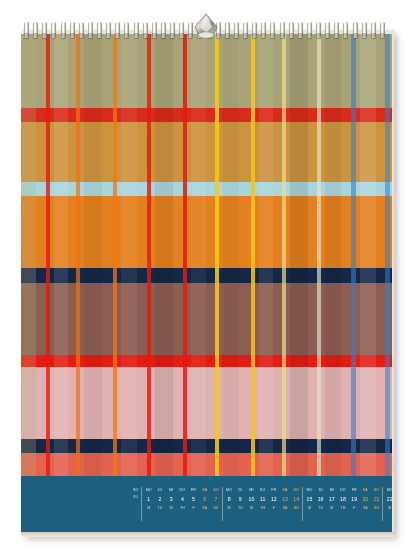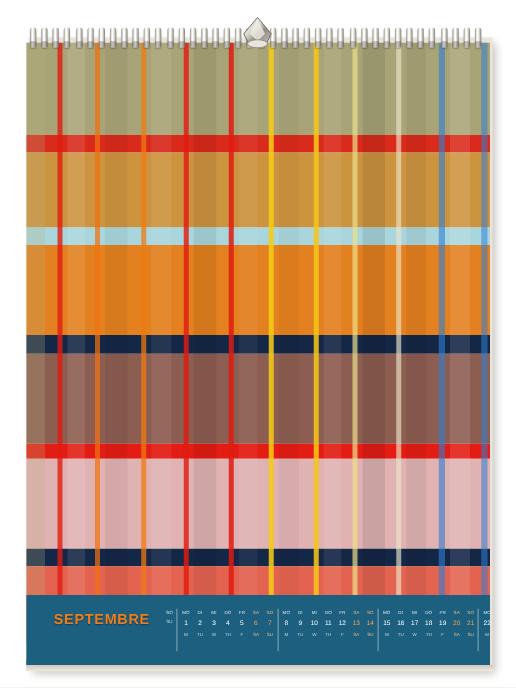--- a/index.html
+++ b/index.html
@@ -174,21 +174,20 @@
         <div class="vstripe" style="left: 304px; width: 16px; background: rgb(0, 0, 0); opacity: 0.06;"></div>
         <div class="vstripe" style="left: 330px; width: 5px; background: rgb(47, 127, 214); opacity: 0.6;"></div>
         <div class="vstripe" style="left: 339px; width: 16px; background: rgb(255, 255, 255); opacity: 0.11;"></div>
         <div class="vstripe" style="left: 364px; width: 5px; background: rgb(47, 127, 214); opacity: 0.55;"></div>
       </div>
   </div>
 
   <div id="footer">
     <div id="footer-bg"></div>
     <div id="month-block">
-      <div id="month-fr">SEPTEMBRE</div>
     </div>
     <div id="datestrip">
         <div class="week">
           <div class="daycol">
             <div class="dw">SO</div>
             <div class="dn"></div>
             <div class="df">SU</div>
           </div>
         </div>
         <div class="week">

